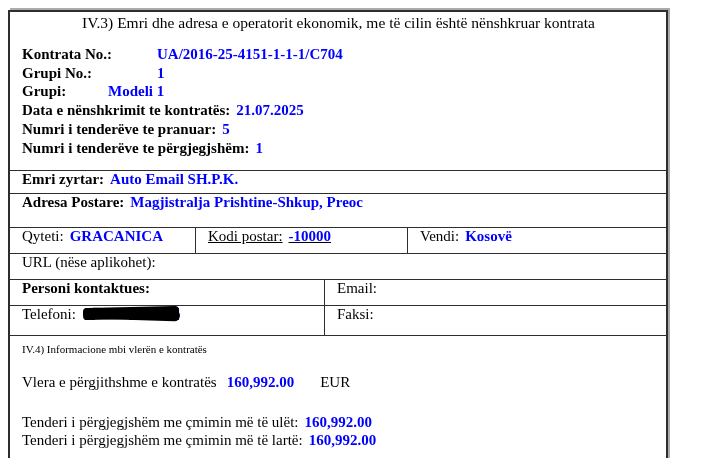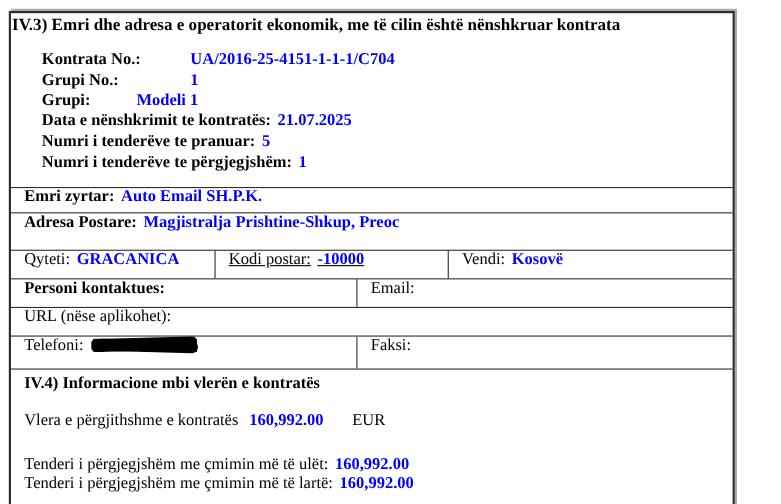--- a/index.html
+++ b/index.html
@@ -15,26 +15,27 @@
     left: 8px; top: 10px;
     width: 660px; height: 470px;
     border: 2px solid #2e2e2e;
     box-shadow: 2px -2px 0 #ababab;
     background: #ffffff;
     box-sizing: border-box;
   }
   
   .sec-iv3 { height: 158px; box-sizing: border-box; padding-top: 2px; }
   .sec-title {
-    font-weight: bold;
+    font-weight: normal;
     font-size: 15.5px;
     line-height: 17px;
     padding-left: 1px;
-  }
-  .fields { margin-top: 14px; padding-left: 28px; }
+    text-align: center;
+  }
+  .fields { margin-top: 14px; padding-left: 12px; }
   .field-line { font-size: 15px; line-height: 18.7px; white-space: nowrap; }
   .field-line .lbl-b { font-weight: bold; }
   .field-line .tab135 { display: inline-block; width: 135px; }
   .field-line .tab86  { display: inline-block; width: 86px; }
   .val {
     color: #0000ff;
     font-weight: bold;
   }
   .inline-val { margin-left: 6px; }
   
@@ -67,21 +68,21 @@
   .w-h2 { flex: 1; padding-left: 10px; }
   .lbl-b { font-weight: bold; }
   .lbl-r { font-weight: normal; }
   
   .sec-iv4 {
     border-top: 1.5px solid #2e2e2e;
     box-sizing: border-box;
     padding: 4px 0 0 12px;
     font-size: 15px;
   }
-  .iv4-title { font-weight: bold; font-size: 15px; line-height: 18px; }
+  .iv4-title { font-weight: normal; font-size: 11px; line-height: 18px; }
   .vlera-line { margin-top: 16px; white-space: nowrap; }
   .vlera-line .val { margin-left: 10px; }
   .vlera-line .cur { margin-left: 26px; }
   .tenderi-block { margin-top: 22px; }
   .tenderi-line { line-height: 18px; white-space: nowrap; }
   
   .redaction {
     display: inline-block;
     position: relative;
     width: 98px; height: 15px;
@@ -163,32 +164,32 @@
     <div class="cell cell-sep w-c2">
       <span class="lbl-r">Kodi postar:</span>
       <span class="val inline-val">-10000</span>
     </div>
     <div class="cell cell-sep w-c3">
       <span class="lbl-r">Vendi:</span>
       <span class="val inline-val">Kosovë</span>
     </div>
   </div>
 
+  <div class="row r-url">
+    <div class="cell">
+      <span class="lbl-r">URL (nëse aplikohet):</span>
+    </div>
+  </div>
+
   <div class="row r-personi">
     <div class="cell w-h1">
       <span class="lbl-b">Personi kontaktues:</span>
     </div>
     <div class="cell cell-sep w-h2">
       <span class="lbl-r">Email:</span>
-    </div>
-  </div>
-
-  <div class="row r-url">
-    <div class="cell">
-      <span class="lbl-r">URL (nëse aplikohet):</span>
     </div>
   </div>
 
   <div class="row r-telefon">
     <div class="cell w-h1">
       <span class="lbl-r">Telefoni:</span>
       <span class="redaction">
         <span class="hint h1"></span>
           <span class="hint h2"></span>
           <span class="hint h3"></span>

